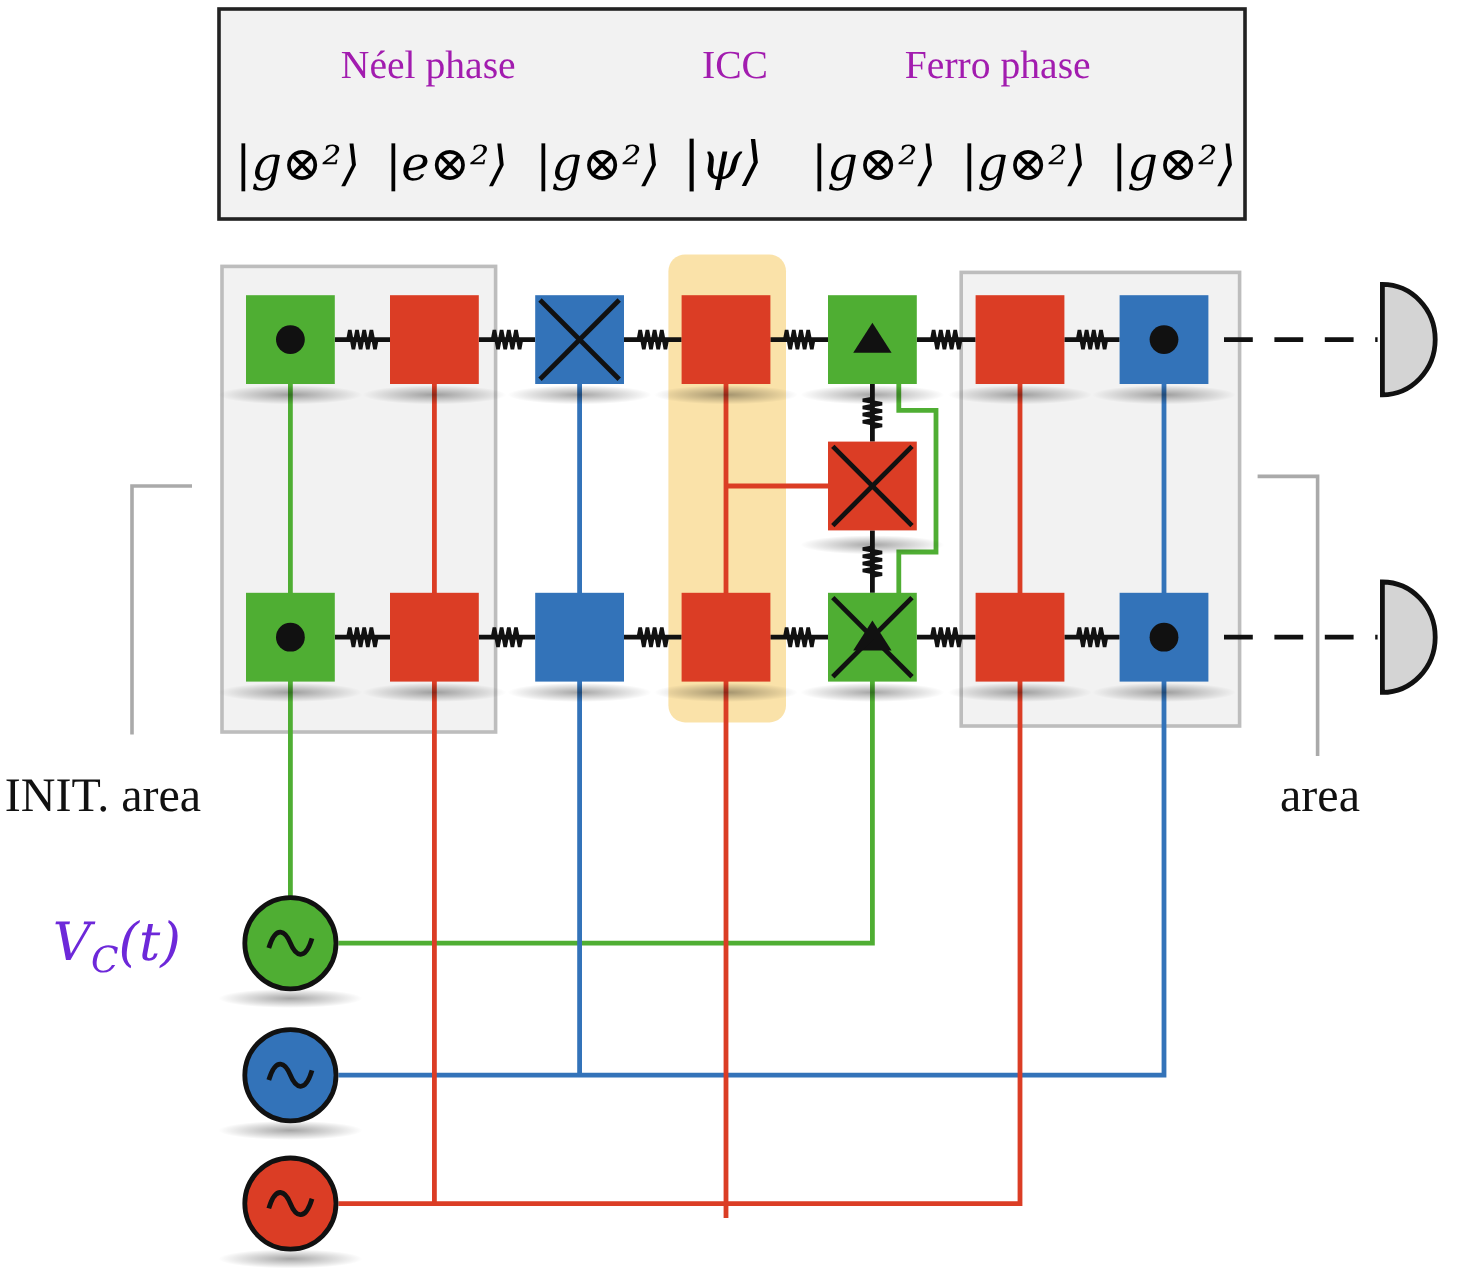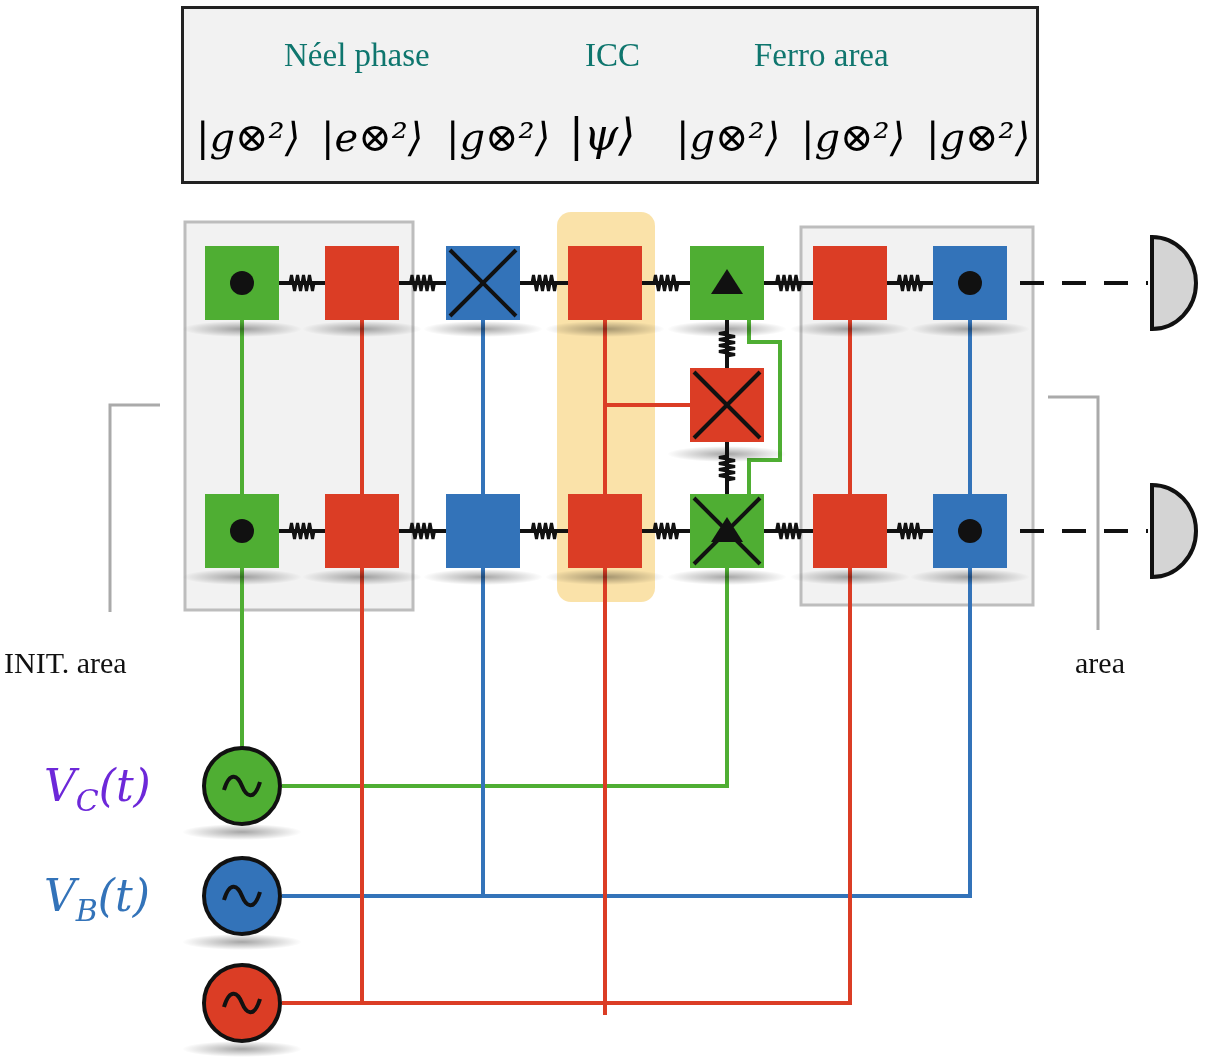--- a/index.html
+++ b/index.html
@@ -1,24 +1,24 @@
 <!DOCTYPE html>
 <html><head>
 <meta charset="utf-8">
 <style>
   html, body { margin: 0; padding: 0; background: #ffffff; }
   body { width: 1220px; height: 1060px; position: relative; overflow: hidden;
          font-family: "Liberation Serif", "DejaVu Serif", serif; }
   #stage { position: absolute; left: 0; top: 0; width: 1220px; height: 1060px; }
   .header-box { position: absolute; left: 181px; top: 6px; width: 858px; height: 178px;
                 background: #f2f2f2; border: 3px solid #222; box-sizing: border-box; }
-  .phase-label { position: absolute; top: 28px; font-size: 33px; color: #0f766e; white-space: nowrap; }
+  .phase-label { position: absolute; top: 28px; font-size: 33px; color: #a21caf; white-space: nowrap; }
   .ket { position: absolute; top: 105px; font-size: 40px; font-style: italic; color: #000000; white-space: nowrap;
          font-family: "DejaVu Serif", serif; }
-  .side-label { position: absolute; font-size: 30px; color: #111; white-space: nowrap; text-align: center; line-height: 33px; }
+  .side-label { position: absolute; font-size: 40px; color: #111; white-space: nowrap; text-align: center; line-height: 33px; }
   .volt-label { position: absolute; font-size: 44px; font-style: italic; white-space: nowrap;
                 font-family: "DejaVu Serif", serif; }
   .volt-label sub { font-size: 30px; }
 </style>
 </head>
 <body>
 
 <div id="stage">
   <svg id="diagram" width="1220" height="1060" viewBox="0 0 1220 1060" style="position:absolute;left:0;top:0">
     <defs>
@@ -204,35 +204,32 @@
         <g>
           <circle cx="242" cy="1003" r="38" fill="#db3d25" stroke="#111" stroke-width="4"></circle>
           <path d="M224,1007 C230,987 238,993 242,1003 S254,1019 260,999" fill="none" stroke="#111" stroke-width="4"></path>
         </g>
       </g>
   </svg>
 
   <div class="header-box">
     <span class="phase-label" style="left:100px">Néel phase</span>
     <span class="phase-label" style="left:401px">ICC</span>
-    <span class="phase-label" style="left:570px">Ferro area</span>
+    <span class="phase-label" style="left:570px">Ferro phase</span>
 
     <span class="ket" style="left:12px">|g⊗²⟩</span>
     <span class="ket" style="left:137px">|e⊗²⟩</span>
     <span class="ket" style="left:262px">|g⊗²⟩</span>
     <span class="ket" style="left:385px;font-size:44px;top:100px">|ψ⟩</span>
     <span class="ket" style="left:492px">|g⊗²⟩</span>
     <span class="ket" style="left:617px">|g⊗²⟩</span>
     <span class="ket" style="left:742px">|g⊗²⟩</span>
   </div>
 
   <div class="side-label" style="left:4px;top:646px">INIT. area</div>
   <div class="side-label" style="left:1000px;top:646px;width:200px">
     <div>area</div>
   </div>
 
   <div class="volt-label" style="left: 44px; top: 760px; color: #6d28d9;">
     <span>V</span><sub>C</sub><span>(t)</span>
   </div>
-  <div class="volt-label" style="left: 44px; top: 870px; color: rgb(51, 115, 185);">
-    <span>V</span><sub>B</sub><span>(t)</span>
-  </div>
 </div>
 
 </body></html>

